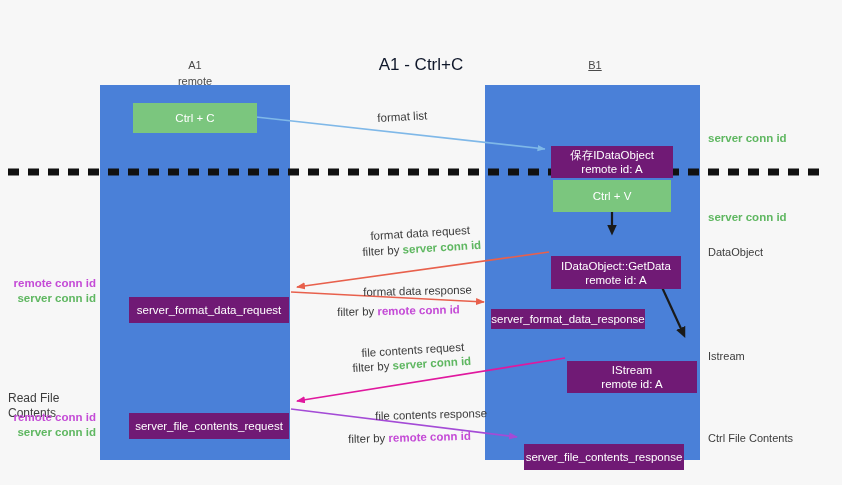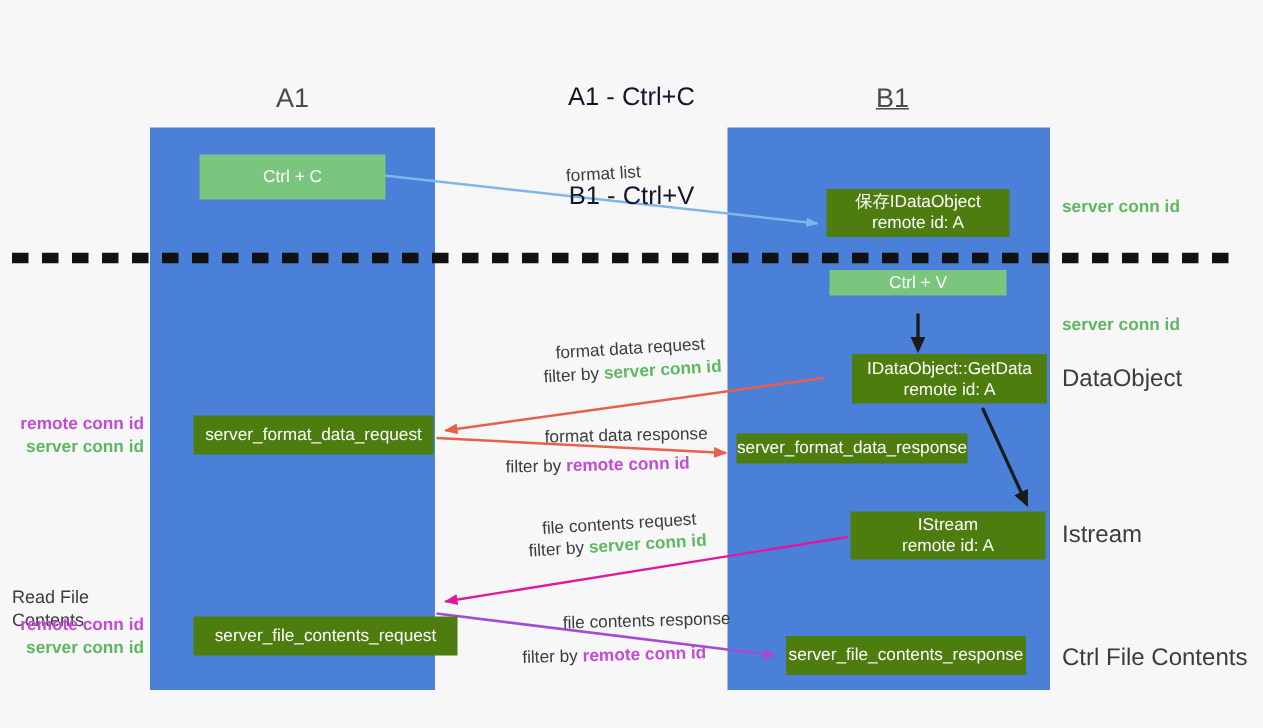--- a/index.html
+++ b/index.html
@@ -30,21 +30,21 @@
     text-align: center;
     font-size: 17px;
     line-height: 22px;
     color: #0f172a;
     white-space: pre;
   }
 
   
   .col-header {
     text-align: center;
-    font-size: 18px;
+    font-size: 11px;
     line-height: 16px;
     color: #4a4a4a;
   }
   #hdr-a1 { left: 120px; top: 57px; width: 150px; }
   #hdr-b1 { left: 520px; top: 57px; width: 150px; text-decoration: underline; }
 
   
   .box {
     box-sizing: border-box;
     display: flex;
@@ -52,35 +52,35 @@
     align-items: center;
     justify-content: center;
     color: #ffffff;
     font-size: 11.5px;
     line-height: 14px;
     text-align: center;
     padding: 2px 4px;
     white-space: pre;
   }
   .box.green { background: #7bc67e; }
-  .box.orange { background: #4d7c0f; }
+  .box.orange { background: #701a75; margin-top: 20px; }
 
   #box-ctrlc   { left: 133px; top: 103px; width: 124px; height: 30px; }
   #box-idataobj{ left: 551px; top: 126px; width: 122px; height: 32px; }
-  #box-ctrlv   { left: 553px; top: 180px; width: 118px; height: 17px; }
-  #box-getdata { left: 568px; top: 236px; width: 130px; height: 33px; }
+  #box-ctrlv   { left: 553px; top: 180px; width: 118px; height: 32px; }
+  #box-getdata { left: 551px; top: 236px; width: 130px; height: 33px; }
   #box-sfdreq  { left: 129px; top: 277px; width: 160px; height: 26px; }
   #box-sfdresp { left: 491px; top: 289px; width: 154px; height: 20px; }
   #box-istream { left: 567px; top: 341px; width: 130px; height: 32px; }
-  #box-sfcreq  { left: 129px; top: 411px; width: 176px; height: 26px; }
+  #box-sfcreq  { left: 129px; top: 393px; width: 160px; height: 26px; }
   #box-sfcresp { left: 524px; top: 424px; width: 160px; height: 26px; }
 
   
   .side-label {
-    font-size: 16px;
+    font-size: 11px;
     line-height: 15px;
     color: #3c3c3c;
     white-space: pre;
   }
   .green-id  { color: #5fb761; font-weight: bold; font-size: 11.5px; }
   .purple-id { color: #c44bd6; font-weight: bold; font-size: 11.5px; }
 
   #lbl-server-conn-1 { left: 708px; top: 131px; }
   #lbl-server-conn-2 { left: 708px; top: 210px; }
   #lbl-dataobject    { left: 708px; top: 245px; }
@@ -163,25 +163,25 @@
 
   <line x1="291" y1="292" x2="484" y2="302" stroke="#e8604c" stroke-width="1.6" marker-end="url(#ah-red)"></line>
 
   <line x1="565" y1="358" x2="297" y2="401" stroke="#e0189e" stroke-width="1.6" marker-end="url(#ah-magenta)"></line>
 
   <line x1="291" y1="409" x2="517" y2="437" stroke="#a44bd6" stroke-width="1.7" marker-end="url(#ah-purple)"></line>
 </svg>
 
 <div class="abs" id="title">
   <div>A1 - Ctrl+C</div>
-  <div>B1 - Ctrl+V</div>
 </div>
 
 <div class="abs col-header" id="hdr-a1">
   <div>A1</div>
+  <div>remote</div>
 </div>
 <div class="abs col-header" id="hdr-b1">
   <div>B1</div>
 </div>
 
 <div class="abs box green" id="box-ctrlc">
   <span>Ctrl + C</span>
 </div>
 
 <div class="abs box orange" id="box-idataobj">

